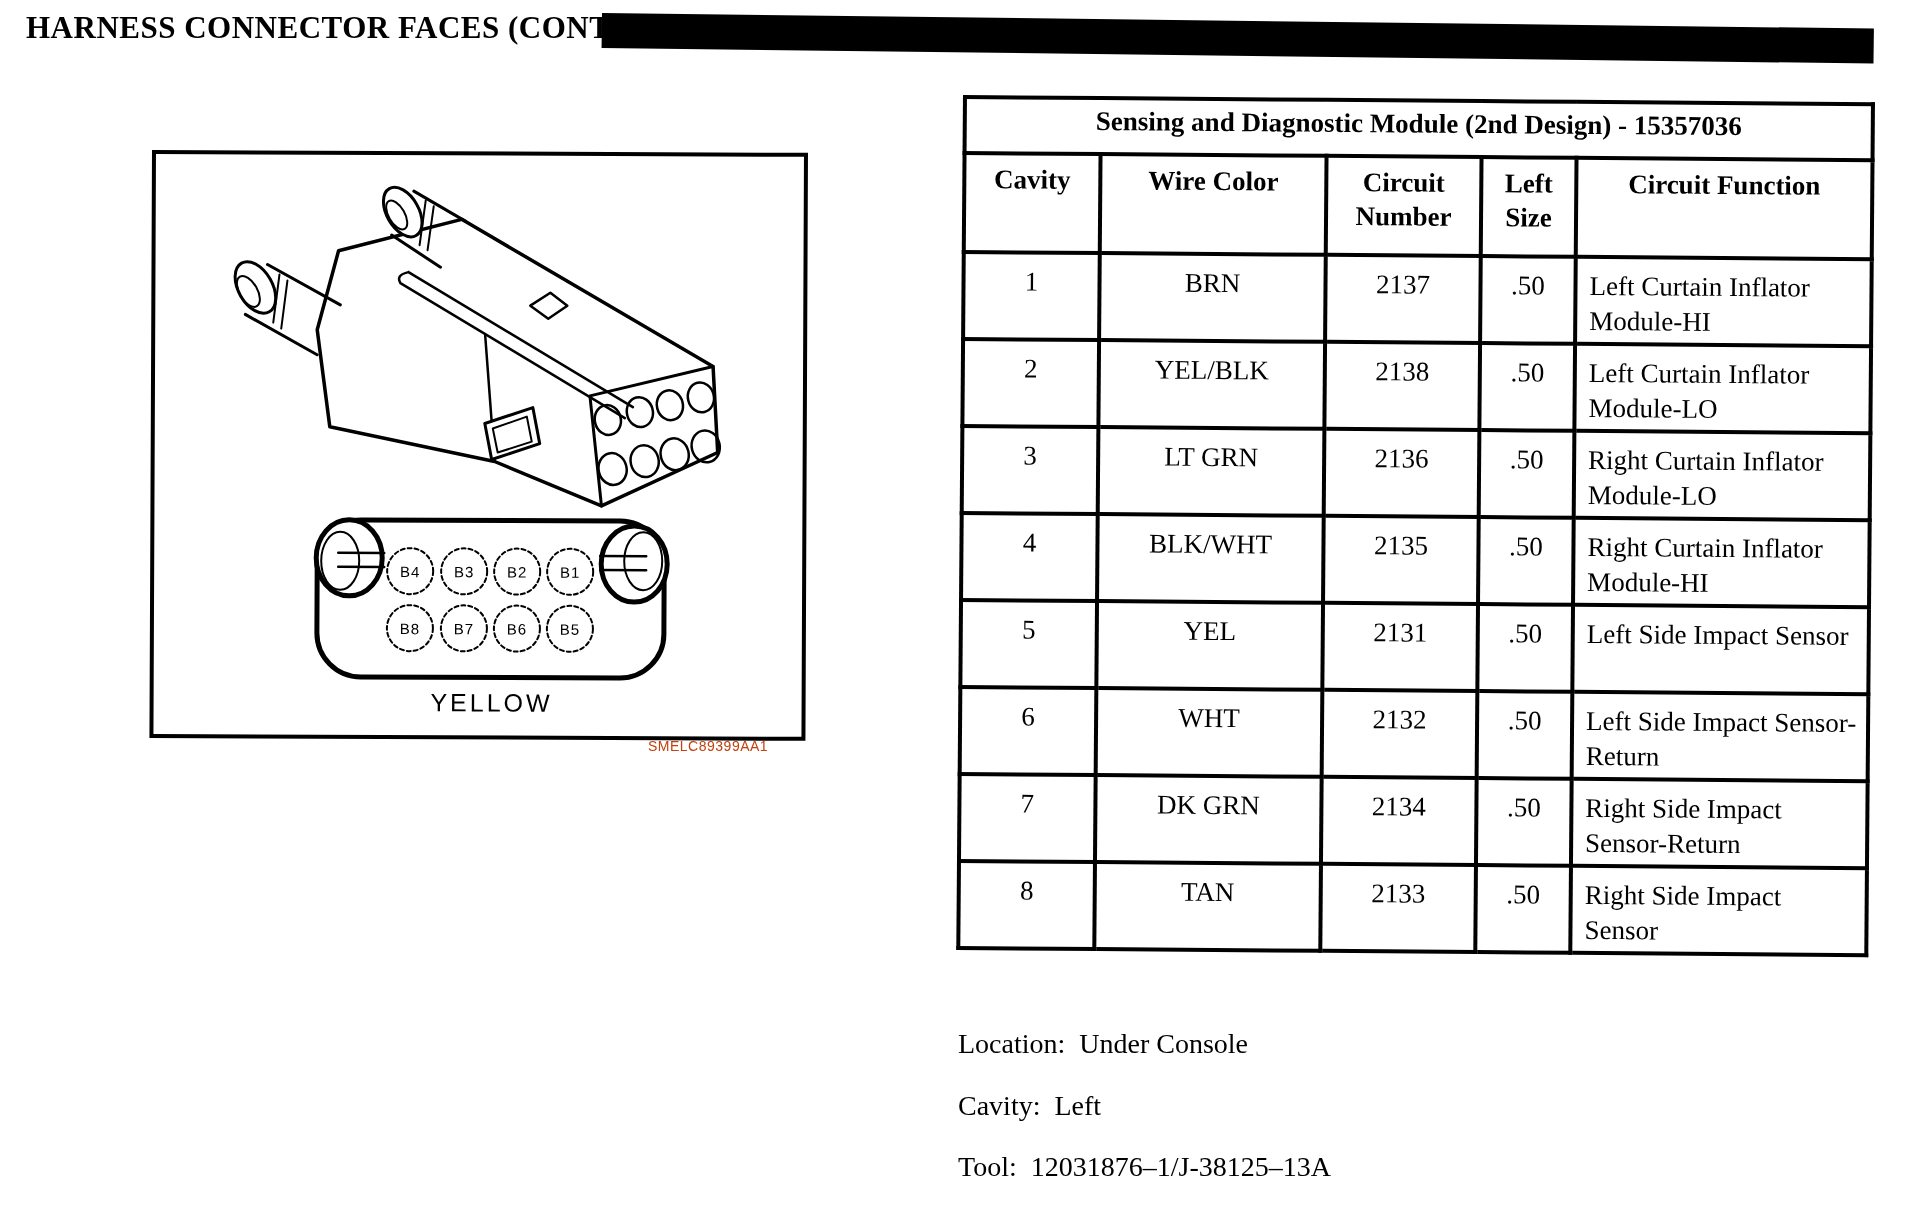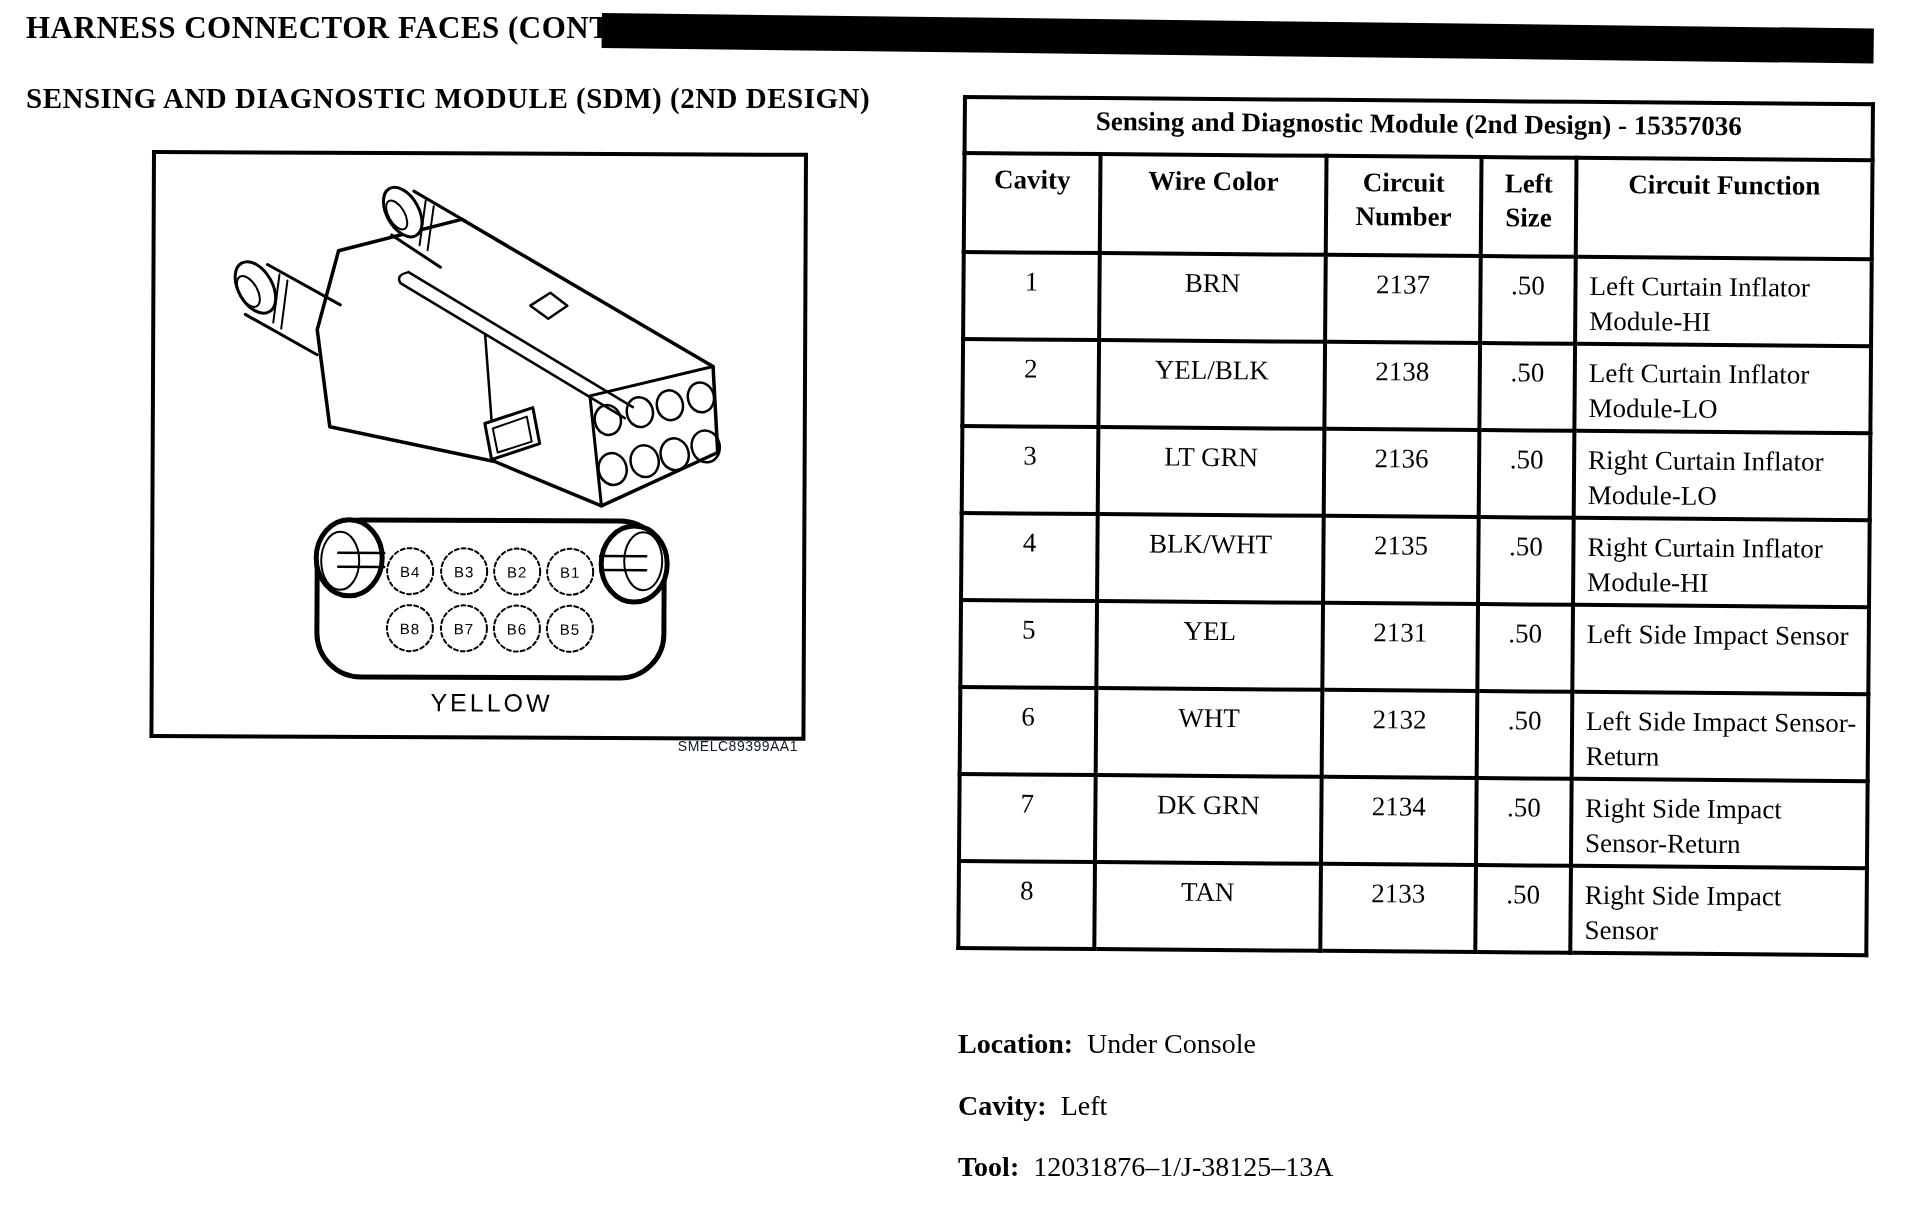--- a/index.html
+++ b/index.html
@@ -18,55 +18,54 @@
   .h2{
     position:absolute;left:26px;top:82px;font-size:29px;font-weight:bold;
     letter-spacing:0.5px;white-space:nowrap;
   }
   .figure-box{
     position:absolute;left:152px;top:150px;width:648px;height:580px;
     border:4px solid #000;transform:rotate(0.25deg);transform-origin:top left;
   }
   .figure-box svg{position:absolute;left:0;top:0;}
   .figure-code{
-    position:absolute;left:648px;top:738px;width:150px;text-align:right;
-    font-family:"Liberation Sans",sans-serif;font-size:14px;color:#0f172a;
+    position:absolute;left:648px;top:738px;width:150px;
+    font-family:"Liberation Sans",sans-serif;font-size:14px;color:#c2410c;
     letter-spacing:0.5px;
   }
   .data-table{
     position:absolute;left:963px;top:95px;width:908px;
     border-collapse:collapse;table-layout:fixed;
     transform:rotate(0.45deg);transform-origin:top left;
   }
   .data-table td,.data-table th{
     border:4px solid #000;vertical-align:top;overflow:hidden;
   }
   .tbl-title{
     height:45px;text-align:center;font-weight:bold;font-size:27px;
     padding-top:6px;vertical-align:middle;
   }
   .hdr{height:86px;text-align:center;font-weight:bold;font-size:27px;padding-top:8px;line-height:1.25;}
   .row-h{height:87px;}
   .c-center{text-align:center;font-size:27px;padding-top:12px;}
   .c-func{text-align:left;font-size:27px;padding:10px 6px 0 12px;line-height:1.3;}
   .details{position:absolute;left:958px;font-size:28px;}
-  .d-label{font-weight:bold;}
+  .d-label{font-weight:normal;}
   .d-value{margin-left:14px;}
   .loc{top:1028px;}
   .probe{top:1090px;}
   .tool{top:1151px;}
 </style>
 </head>
 <body>
 
 <div class="page">
 
   <div class="h1">HARNESS CONNECTOR FACES (CONT'D)</div>
   <div class="redaction-bar"></div>
-  <div class="h2">SENSING AND DIAGNOSTIC MODULE (SDM) (2ND DESIGN)</div>
 
   <div class="figure-box">
     <svg width="648" height="580" viewBox="0 0 648 580">
       <g fill="none" stroke="#000" stroke-width="3" stroke-linejoin="round" stroke-linecap="round">
 
         <g>
 
           <path d="M183,96 L306,64 L558,210 L563,296 L447,350 L340,306 L175,272 L162,175 Z" fill="#fff" stroke-width="3.5"></path>
 
           <path d="M435,240 L558,210 M435,240 L447,350"></path>

